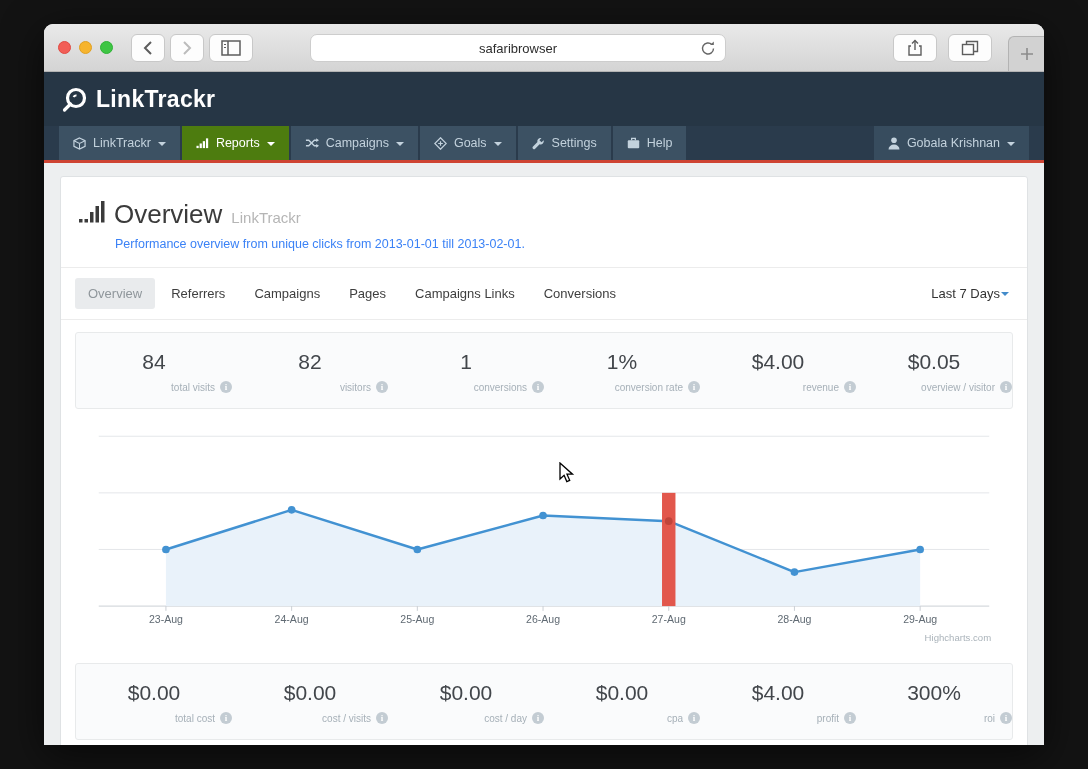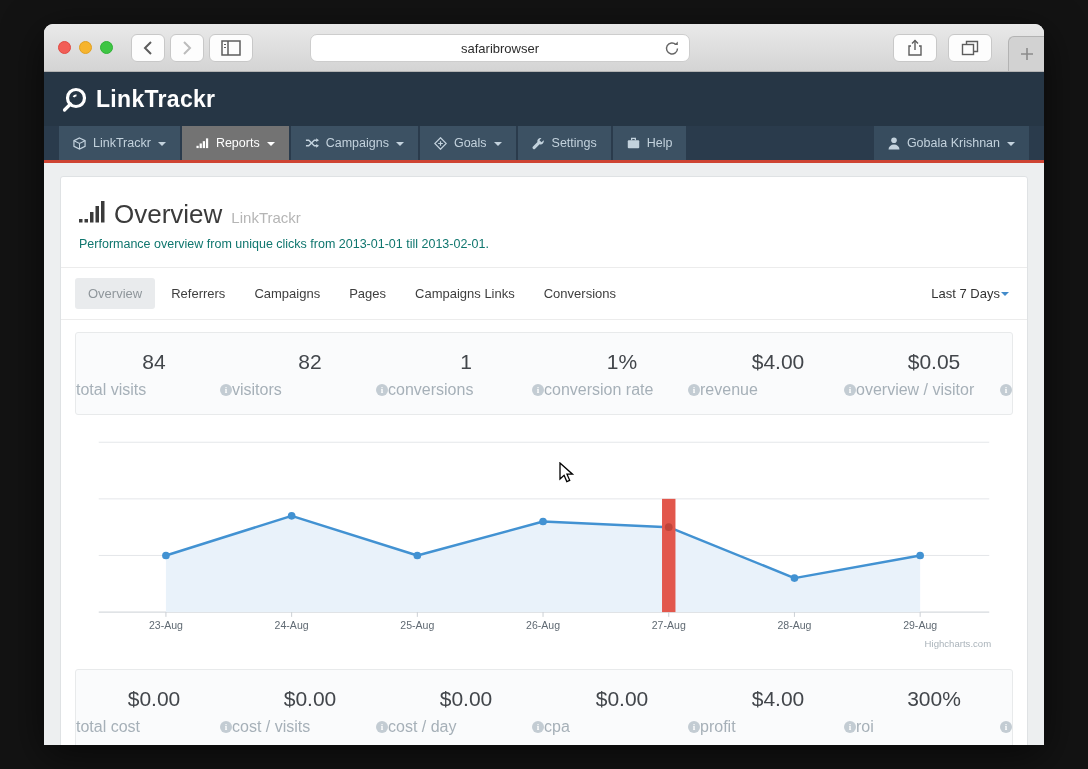--- a/index.html
+++ b/index.html
@@ -17,67 +17,67 @@
   .light { width:13px; height:13px; border-radius:50%; }
   .light.red{ background:#f25e57; border:1px solid #e04a43;}
   .light.yellow{ background:#f6b42e; border:1px solid #e0a023;}
   .light.green{ background:#3ec544; border:1px solid #2fb236;}
   .tb-btn { height:28px; background:#fdfdfd; border:1px solid #c8c8c8; border-radius:6px;
             display:flex; align-items:center; justify-content:center; color:#5d5d5d; }
   .tb-btn + .tb-btn { margin-left:5px; }
   .nav-arrow { width:34px; }
   .nav-arrow.fwd { color:#bcbcbc; }
   .sidebar-btn { width:44px; margin-left:12px; }
-  .url-field { position:absolute; left:266px; width:380px; height:28px; top:10px;
+  .url-field { position:absolute; left:266px; width:416px; height:28px; top:10px;
                background:#fff; border:1px solid #cdcdcd; border-radius:7px;
                display:flex; align-items:center; justify-content:center;
                font-size:13px; color:#2d2d2d; }
   .reload { position:absolute; right:9px; top:5px; }
   .right-btns { position:absolute; right:52px; top:10px; display:flex; gap:6px; }
   .right-btns .tb-btn { width:44px; }
   .plus-tab { position:absolute; right:0; top:12px; width:36px; height:36px;
               background:#d2d2d2; border:1px solid #b3b3b3; border-right:none;
               border-radius:6px 0 0 0; display:flex; align-items:center; justify-content:center;
               color:#8b8b8b; }
 
   
   .app-header { height:54px; background:#263645; display:flex; align-items:center; padding:0 17px; }
   .brand { color:#fff; font-size:23px; font-weight:bold; letter-spacing:.3px; margin-left:7px; }
   .navbar { height:37px; background:#2a3b4c; border-bottom:3px solid #ce4433;
             display:flex; align-items:stretch; padding:0 15px; }
   .nav-item { display:flex; align-items:center; gap:7px; padding:0 14px; margin-right:2px;
               background:#3c5163; color:#c3d2dd; font-size:12.5px; cursor:default; }
-  .nav-item.active { background:#737373; color:#fff; }
+  .nav-item.active { background:#4d7c0f; color:#fff; }
   .nav-item svg { display:block; }
   .nav-user { margin-left:auto; margin-right:0; background:#374c5e; }
   .caret { width:0; height:0; border-left:4px solid transparent; border-right:4px solid transparent;
            border-top:4px solid currentColor; margin-top:1px; }
   .caret.blue { border-top-color:#428bca; }
 
   
   .page { padding:13px 16px; }
   .card { background:#fff; border:1px solid #dfe2e4; border-radius:3px; }
   .title-sec { padding:22px 18px 16px; border-bottom:1px solid #ececec; }
   .title-line { display:flex; align-items:baseline; gap:9px; }
   .page-title { font-size:26px; color:#3b3b3b; }
   .title-suffix { font-size:15px; color:#b5b5b5; }
-  .subtitle { font-size:12.5px; color:#0f766e; margin-top:7px; }
+  .subtitle { font-size:12.5px; color:#3b82f6; margin-top:7px;margin-left:36px; }
 
   .tabs-row { display:flex; align-items:center; padding:10px 14px; border-bottom:1px solid #ececec; }
   .tab { padding:8px 13px; font-size:13px; color:#3e3e3e; border-radius:3px; margin-right:3px; }
   .tab.active { background:#e9ebed; color:#8f969b; }
   .date-range { margin-left:auto; display:flex; align-items:center; gap:1px;
                 font-size:13px; color:#333; padding-right:4px; }
 
   .stats-panel { margin:12px 14px 0; background:#fafbfc; border:1px solid #e8eaeb;
                  border-radius:3px; display:flex; padding:17px 0 15px; }
   .stat { flex:1; text-align:center; }
   .stat-value { font-size:21px; color:#42464b; font-weight:500; }
-  .stat-label { font-size:16px; color:#a6b0b8; margin-top:7px;
-                display:flex; align-items:center; justify-content:space-between; gap:5px; }
+  .stat-label { font-size:10px; color:#a6b0b8; margin-top:7px;
+                display:flex; align-items:center; justify-content:flex-end; gap:5px; }
   .info-icon { display:inline-block; width:12px; height:12px; border-radius:50%;
                background:#c3ccd3; color:#fff; font-size:9px; font-weight:bold;
                line-height:12px; text-align:center; font-family:"Liberation Serif",serif; }
   .info-icon::after { content:"i"; }
 
   .chart-wrap { margin:8px 32px 0; height:240px; }
   .stats-panel.bottom { margin:6px 14px 14px; }
 
   .cursor { position:absolute; left:556px; top:462px; z-index:50; pointer-events:none; }
 </style>

